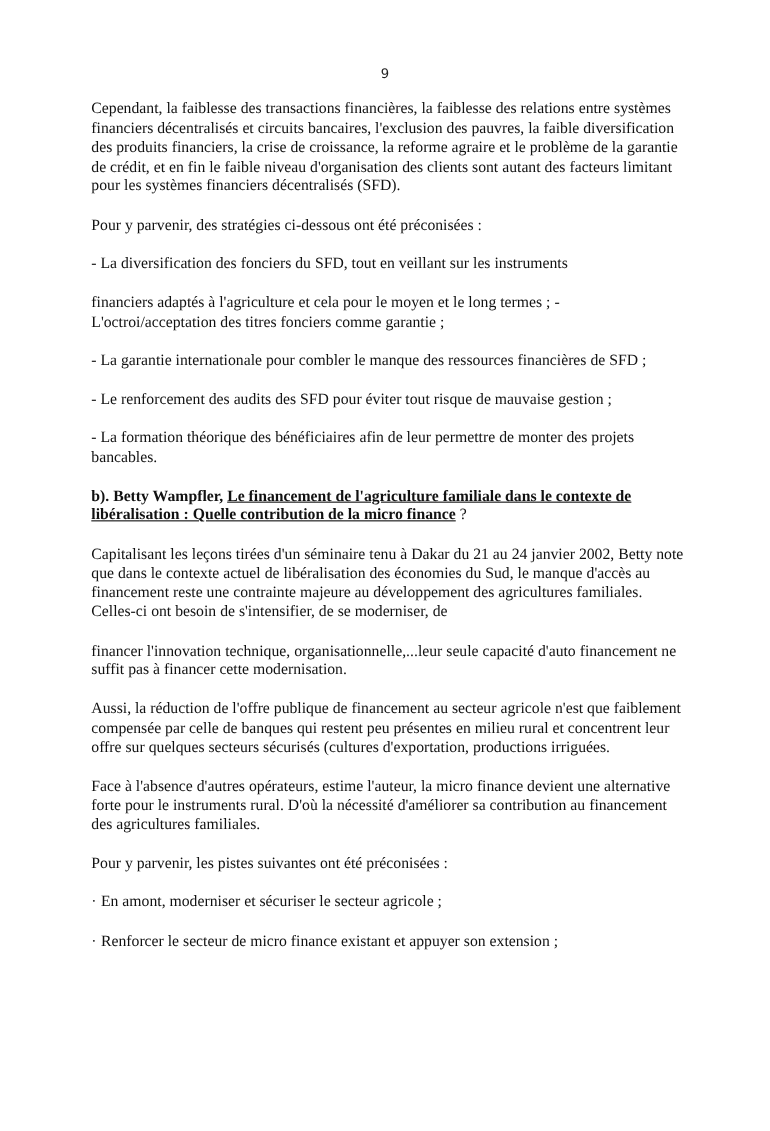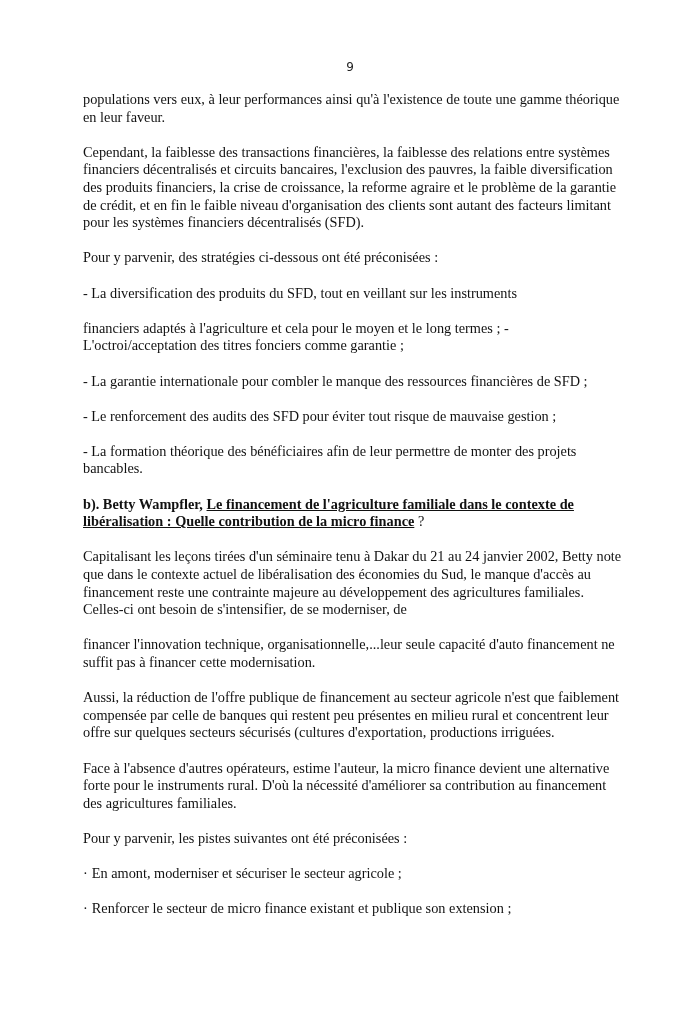--- a/index.html
+++ b/index.html
@@ -19,24 +19,23 @@
     .heading { font-weight: bold; }
     .heading u { text-decoration: underline; margin-top: 37px; }
     .bullet-dot { margin-right: 4px; }
   </style>
 </head>
 <body>
 
 <div class="page-number">9</div>
 
 <div class="content">
-  <p>populations vers eux, à leur performances ainsi qu'à l'existence de toute une gamme théorique en leur faveur.</p>
   <p>Cependant, la faiblesse des transactions financières, la faiblesse des relations entre systèmes financiers décentralisés et circuits bancaires, l'exclusion des pauvres, la faible diversification des produits financiers, la crise de croissance, la reforme agraire et le problème de la garantie de crédit, et en fin le faible niveau d'organisation des clients sont autant des facteurs limitant pour les systèmes financiers décentralisés (SFD).</p>
   <p>Pour y parvenir, des stratégies ci-dessous ont été préconisées :</p>
-  <p>- La diversification des produits du SFD, tout en veillant sur les instruments</p>
+  <p>- La diversification des fonciers du SFD, tout en veillant sur les instruments</p>
   <p>
     <span>financiers adaptés à l'agriculture et cela pour le moyen et le long termes ; -</span><br>
     <span>L'octroi/acceptation des titres fonciers comme garantie ;</span>
   </p>
   <p>- La garantie internationale pour combler le manque des ressources financières de SFD ;</p>
   <p>- Le renforcement des audits des SFD pour éviter tout risque de mauvaise gestion ;</p>
   <p>- La formation théorique des bénéficiaires afin de leur permettre de monter des projets bancables.</p>
 
   <p class="heading">
     <span>b). Betty Wampfler,</span>
@@ -47,15 +46,15 @@
   <p>Capitalisant les leçons tirées d'un séminaire tenu à Dakar du 21 au 24 janvier 2002, Betty note que dans le contexte actuel de libéralisation des économies du Sud, le manque d'accès au financement reste une contrainte majeure au développement des agricultures familiales. Celles-ci ont besoin de s'intensifier, de se moderniser, de</p>
   <p>financer l'innovation technique, organisationnelle,...leur seule capacité d'auto financement ne suffit pas à financer cette modernisation.</p>
   <p>Aussi, la réduction de l'offre publique de financement au secteur agricole n'est que faiblement compensée par celle de banques qui restent peu présentes en milieu rural et concentrent leur offre sur quelques secteurs sécurisés (cultures d'exportation, productions irriguées.</p>
   <p>Face à l'absence d'autres opérateurs, estime l'auteur, la micro finance devient une alternative forte pour le instruments rural. D'où la nécessité d'améliorer sa contribution au financement des agricultures familiales.</p>
   <p>Pour y parvenir, les pistes suivantes ont été préconisées :</p>
 
   <p>
     <span class="bullet-dot">·</span><span>En amont, moderniser et sécuriser le secteur agricole ;</span>
   </p>
   <p>
-    <span class="bullet-dot">·</span><span>Renforcer le secteur de micro finance existant et publique son extension ;</span>
+    <span class="bullet-dot">·</span><span>Renforcer le secteur de micro finance existant et appuyer son extension ;</span>
   </p>
 </div>
 
 </body></html>

